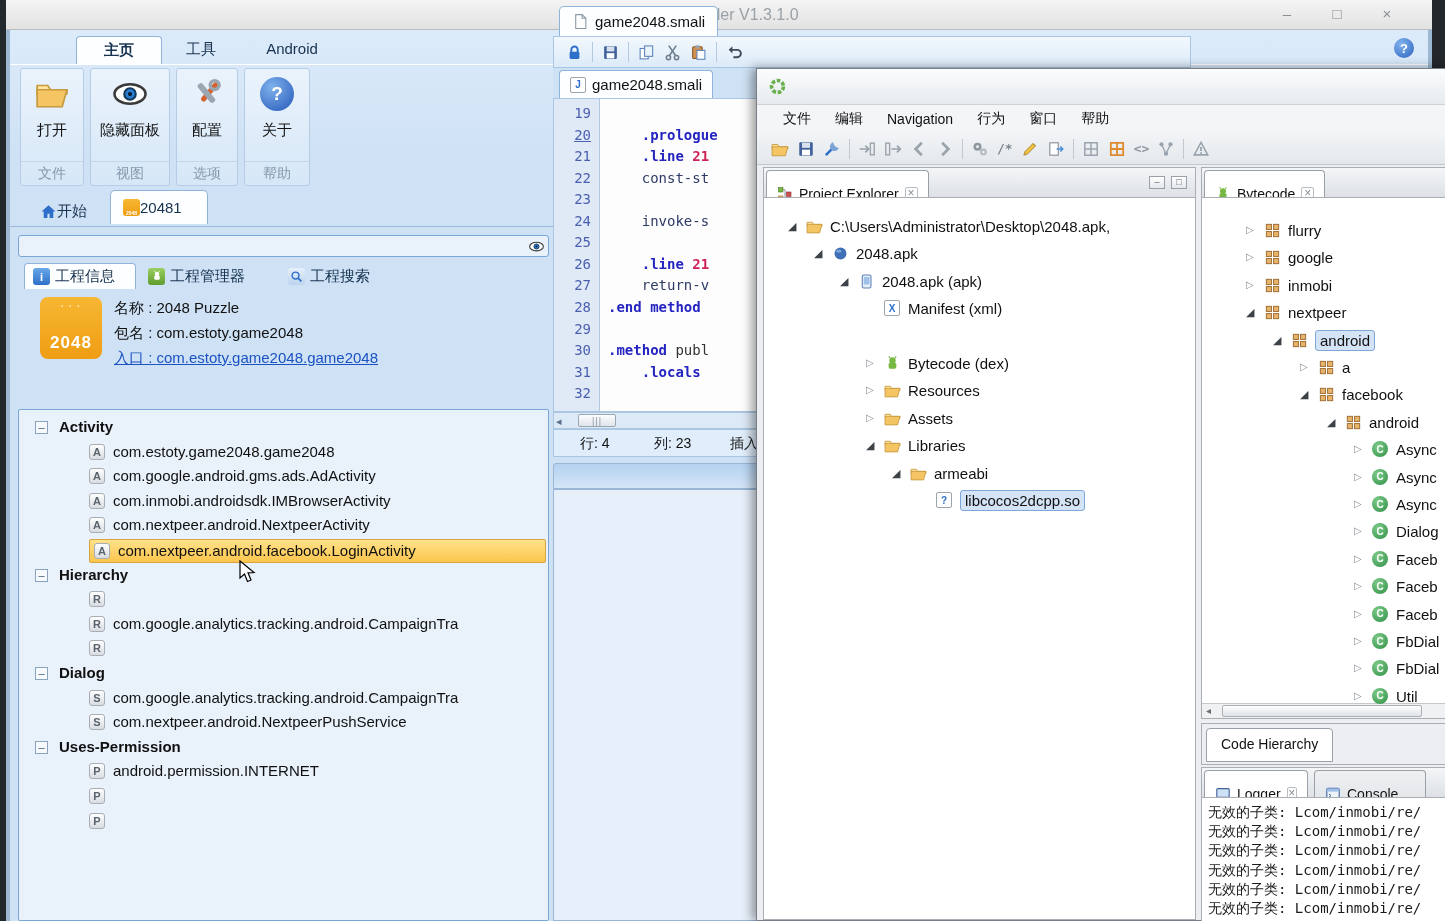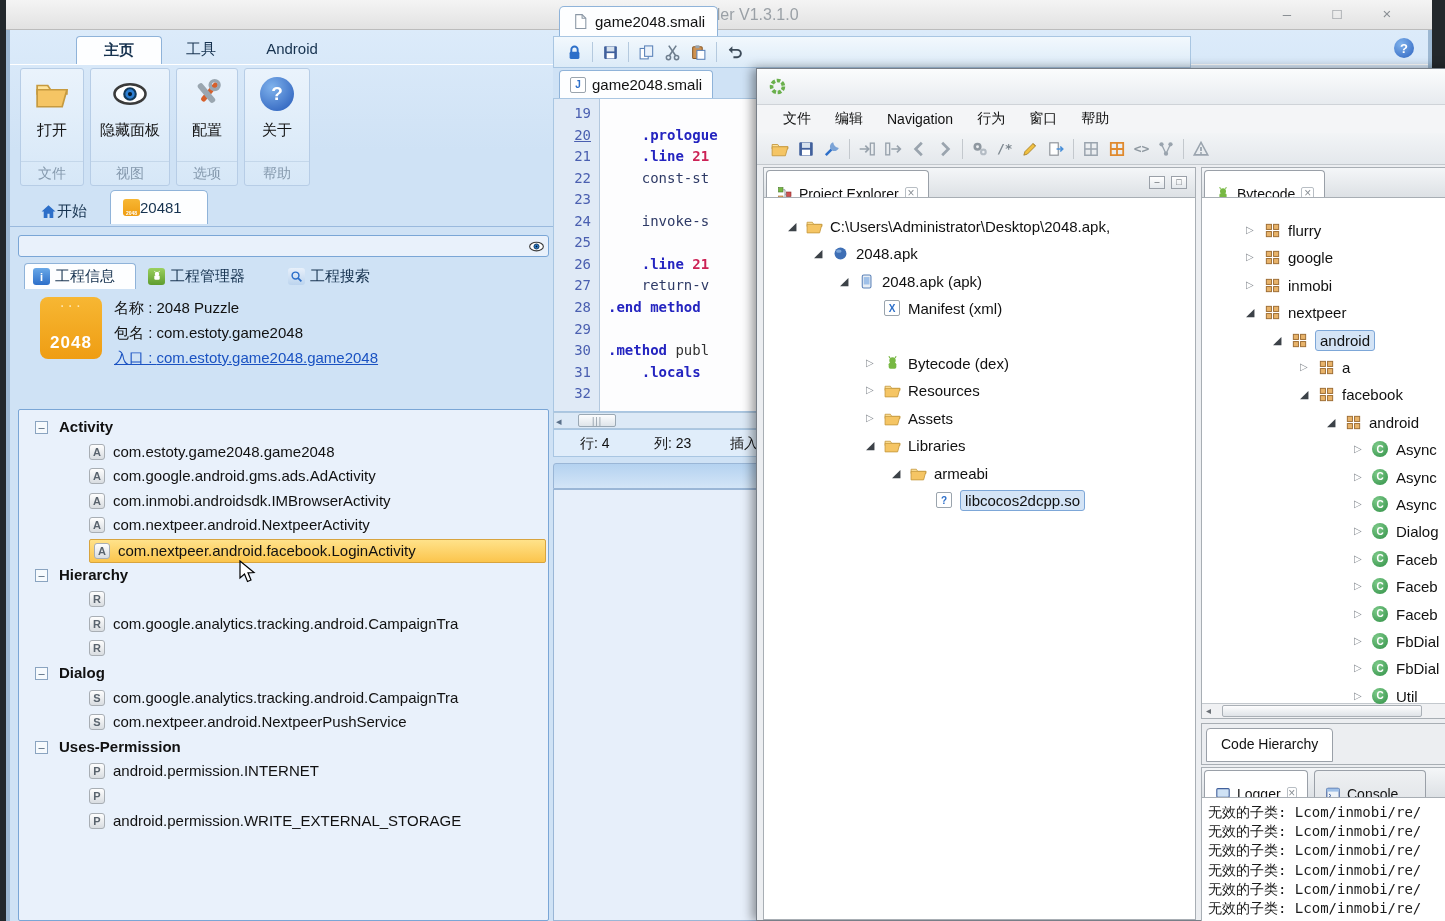--- a/index.html
+++ b/index.html
@@ -282,21 +282,20 @@
             </div>
             <div class="akrow" style="top: 350.4px;">
               <div class="akbadge">P</div>
               <div class="aktext">android.permission.INTERNET</div>
             </div>
             <div class="akrow" style="top: 375px;">
               <div class="akbadge">P</div>
             </div>
             <div class="akrow" style="top: 399.6px;">
               <div class="akbadge">P</div>
-              <div class="aktext">android.permission.WRITE_EXTERNAL_STORAGE</div>
             </div>
           </div>
       </div>
     </div>
   </div>
 
   <div id="ed-panel">
     <div class="edtab">
         <span class="icon" id="ed-tabicon">
           <span class="icon">

